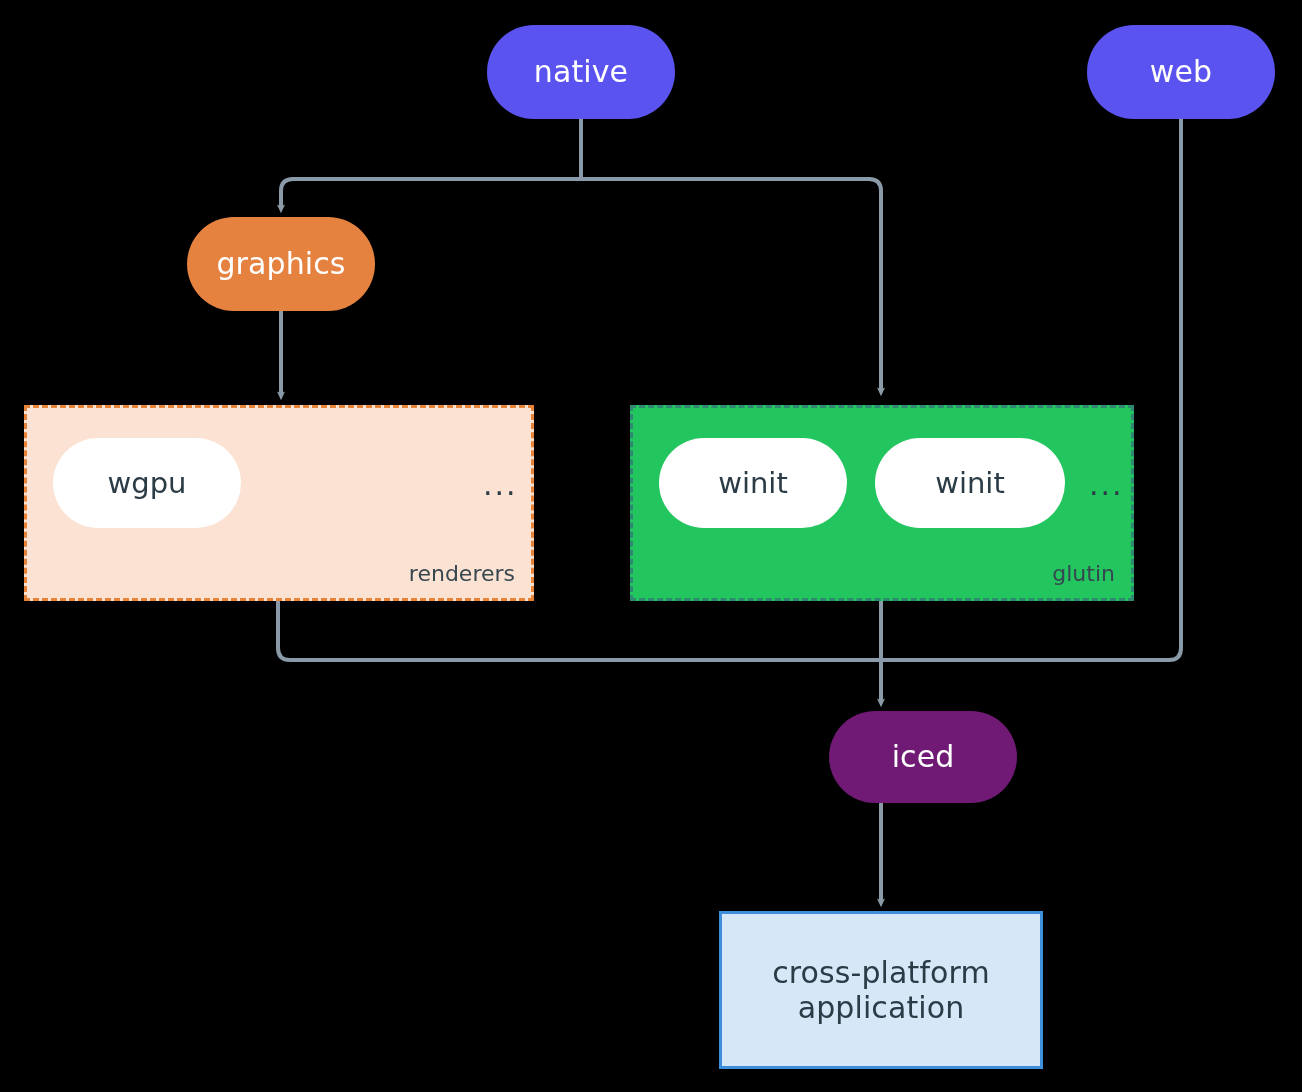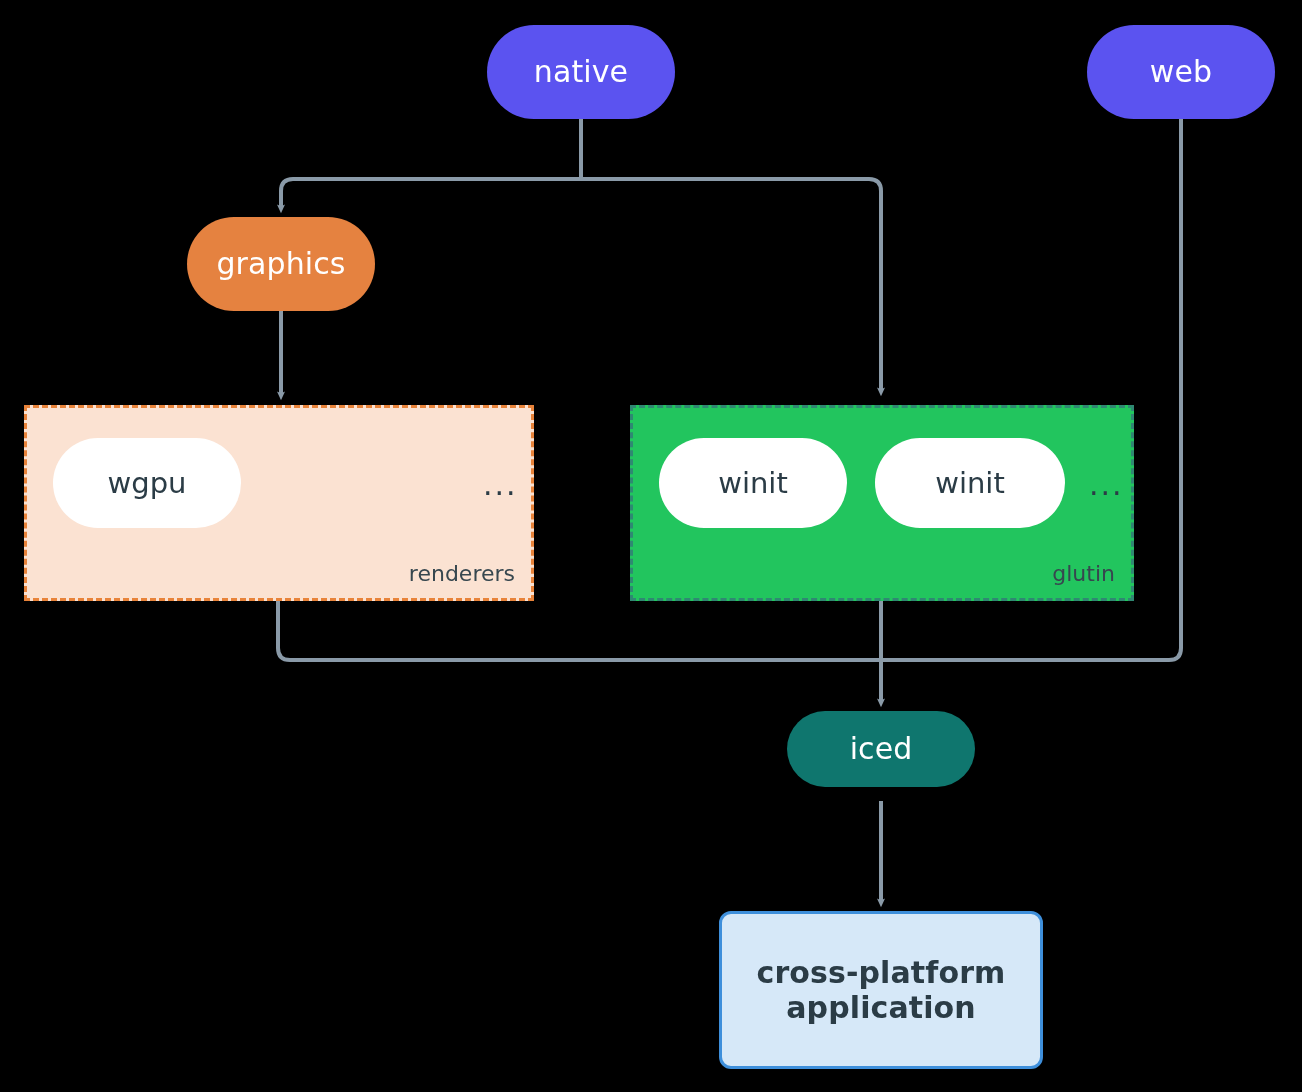--- a/index.html
+++ b/index.html
@@ -67,23 +67,22 @@
   .ellipsis {
     position: absolute;
     color: #2b3c46;
     font-size: 30px;
     letter-spacing: 2px;
     line-height: 1;
   }
   .rect-node {
     border-style: solid;
     border-width: 3px;
-    border-radius: 12px;
+    border-radius: 0;
     color: #2b3c46;
-    font-weight: bold;
   }
 </style>
 </head>
 <body>
 
 <div id="diagram-root" style="background: rgb(0, 0, 0);">
 
   <svg id="edge-layer" viewBox="0 0 1302 1092" xmlns="http://www.w3.org/2000/svg">
     <defs>
       <marker id="arrowhead" markerWidth="10" markerHeight="10" refX="5.4" refY="5" orient="auto" markerUnits="userSpaceOnUse">
@@ -137,21 +136,21 @@
     <div class="sub-pill" id="pill-winit" style="left: 26px; top: 30px; width: 188px; height: 90px;">
       <span>winit</span>
     </div>
     <div class="sub-pill" id="pill-glutin" style="left: 242px; top: 30px; width: 190px; height: 90px;">
       <span>winit</span>
     </div>
     <span class="ellipsis" id="ellipsis-shells" style="left: 456px; top: 62px;">...</span>
     <span class="group-label">glutin</span>
   </div>
 
-  <div class="node pill stage-node" id="node-iced" style="left: 787px; top: 711px; width: 188px; height: 76px; background: #0f766e; color: rgb(255, 255, 255);">
+  <div class="node pill stage-node" id="node-iced" style="left: 829px; top: 711px; width: 188px; height: 92px; background: #701a75; color: rgb(255, 255, 255);">
     <span class="node-label">iced</span>
   </div>
 
   <div class="node rect-node" id="node-application" style="left: 719px; top: 911px; width: 324px; height: 158px; background: rgb(214, 232, 248); color: rgb(43, 60, 70); border-color: rgb(62, 143, 219);">
     <span class="node-label">cross-platform
 application</span>
   </div>
 
 </div>
 

